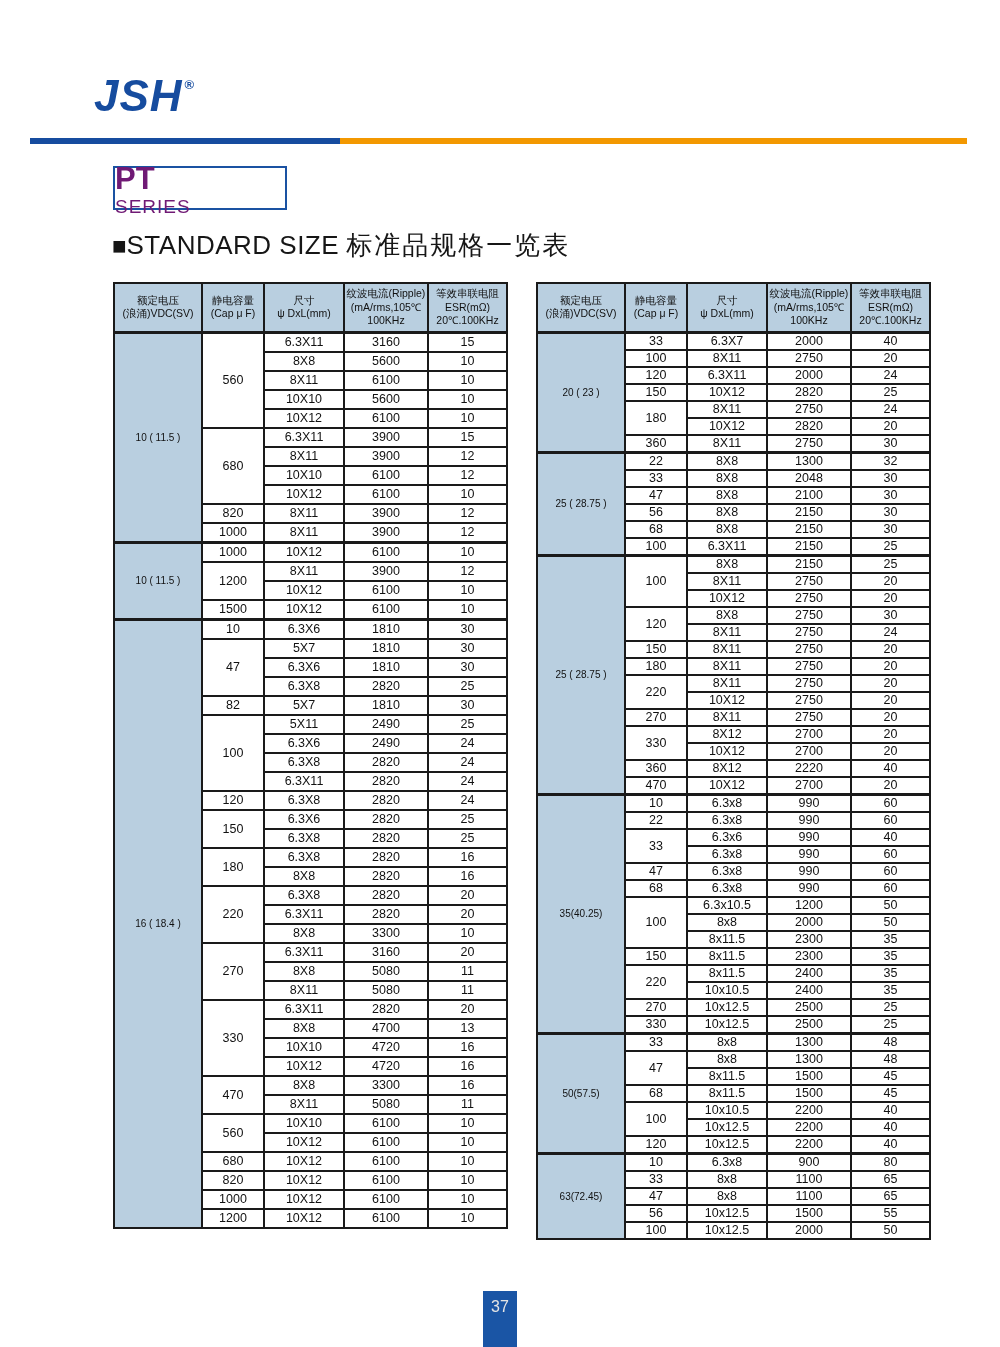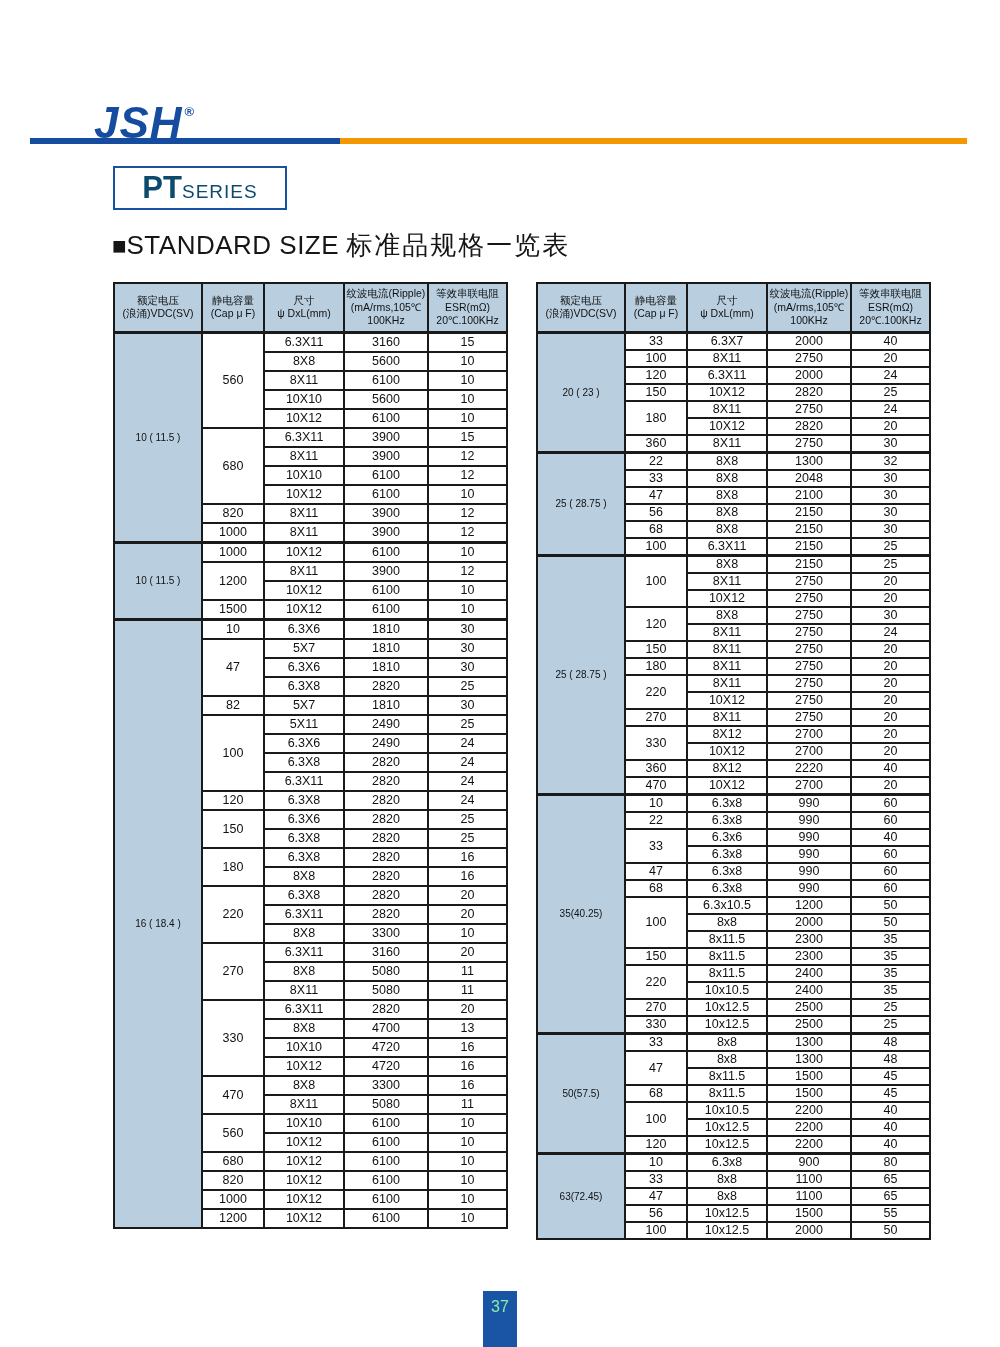--- a/index.html
+++ b/index.html
@@ -4,35 +4,35 @@
 <style>
   html,body{margin:0;padding:0;background:#ffffff;}
   body{
     position:relative;width:1000px;height:1347px;overflow:hidden;
     font-family:"Liberation Sans", sans-serif;color:#111;
   }
   
   .logo{
     position:absolute;left:94px;top:74px;
     font-size:44px;font-weight:bold;font-style:italic;
-    color:#164C9F;letter-spacing:1px;line-height:1;margin-top:27px;
+    color:#164C9F;letter-spacing:1px;line-height:1;
   }
   .logo .reg{
     font-size:13px;font-style:normal;font-weight:bold;
     position:relative;top:-22px;left:2px;letter-spacing:0;
   }
   .divider{position:absolute;left:30px;top:138px;width:937px;height:6px;display:flex;}
   .divider .seg-blue{width:310px;height:100%;background:#164C9F;}
   .divider .seg-orange{flex:1;height:100%;background:#F39800;}
   
   .series-box{
     position:absolute;left:113px;top:166px;width:170px;height:37px;
-    border:2px solid #1A52A2;color:#0c4a6e;
+    border:2px solid #1A52A2;color:#701a75;
     display:flex;align-items:baseline;justify-content:center;gap:0;
-    padding-top:3px;box-sizing:content-box;background:#fff;
+    padding-top:3px;box-sizing:content-box;background:#fff;flex-direction:column;
   }
   .series-box .pt{font-size:31px;font-weight:bold;line-height:34px;}
   .series-box .ser{font-size:19px;font-weight:normal;letter-spacing:1px;}
   
   .heading{
     position:absolute;left:112px;top:231px;font-size:26px;line-height:1.15;
     color:#161616;white-space:nowrap;font-weight:500;text-align:right;
   }
   .heading .sq{font-size:24px;}
   .heading .en{letter-spacing:0.5px;}
@@ -53,21 +53,21 @@
     border:2px solid #1a1a1a;text-align:center;vertical-align:middle;
     font-size:12.5px;padding:0 1px;white-space:nowrap;overflow:hidden;
   }
   #left-table td{height:17px;}
   #right-table td{height:15px;}
   table.spec td.vcell{background:#B9CFE0;font-size:10px;}
   table.spec tr.group-start td{border-top-width:3px;}
   
   .page-num-box{
     position:absolute;left:483px;top:1291px;width:34px;height:56px;
-    background:#1A55A5;color:#86efac;font-size:16px;text-align:center;
+    background:#1A55A5;color:#e5e5e5;font-size:16px;text-align:center;
     padding-top:7px;box-sizing:border-box;
   }
 </style>
 </head>
 <body>
 
 <div class="logo"><span>JSH</span><span class="reg">®</span></div>
 
 <div class="divider">
   <div class="seg-blue"></div>

